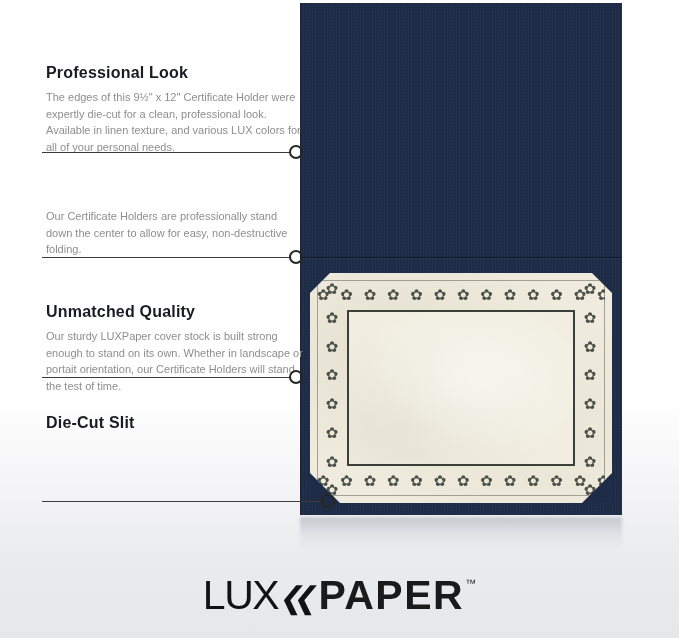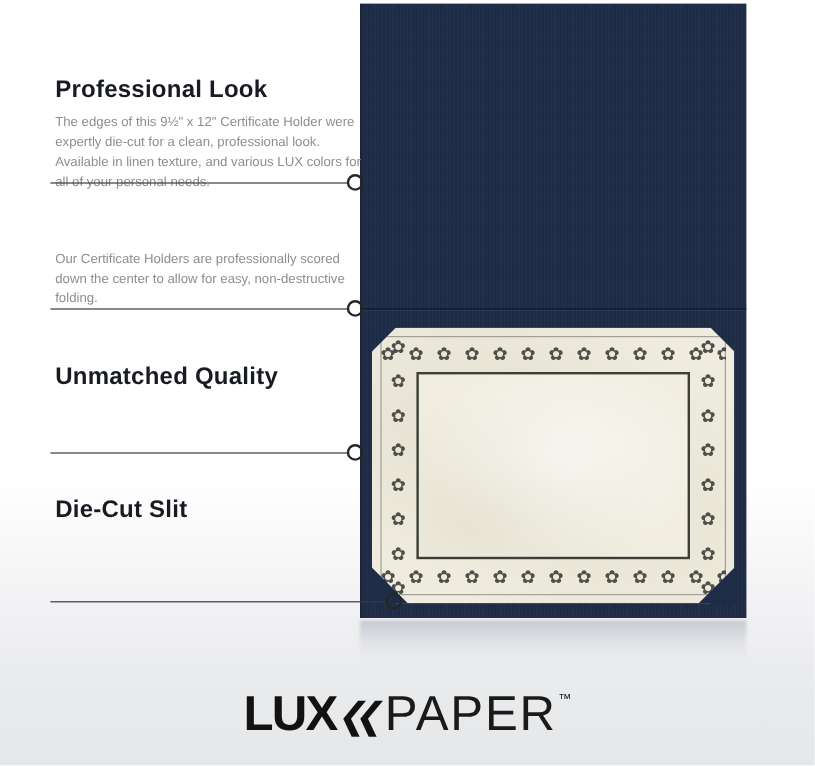--- a/index.html
+++ b/index.html
@@ -45,42 +45,42 @@
       radial-gradient(ellipse at 25% 75%,rgba(205,200,178,0.30),transparent 60%);
   }
   .slit{position:absolute;width:32px;height:32px;background:var(--navy,#1e2c47);z-index:3;}
   .slit.bl{left:8px;top:468px;clip-path:polygon(0 0,0 100%,100% 100%);}
   .slit.br{left:282px;top:468px;clip-path:polygon(100% 0,100% 100%,0 100%);}
   .reflection{position:absolute;left:300px;top:517px;width:322px;height:34px;z-index:0;
     background:linear-gradient(180deg,rgba(30,44,71,0.20),rgba(30,44,71,0.05) 55%,rgba(30,44,71,0) 100%);
     filter:blur(1.5px);}
   
   .callout{position:absolute;left:46px;width:258px;z-index:4;}
-  .callout h2{margin:0 0 7px 0;font-size:20px;font-weight:700;color:#181c22;letter-spacing:.2px;}
+  .callout h2{margin:0 0 7px 0;font-size:16px;font-weight:700;color:#181c22;letter-spacing:.2px;}
   .callout p{margin:0;font-size:11px;line-height:1.5;color:#8e8e8e;}
   #callout-1{top:64px}#callout-2{top:208px}#callout-3{top:303px}#callout-4{top:414px}
   .connector{position:absolute;height:1px;background:#3c3c3c;z-index:5;}
   #line-1{left:42px;top:152px;width:248px;}
   #line-2{left:42px;top:257px;width:248px;}
   #line-3{left:42px;top:377px;width:248px;}
   #line-4{left:42px;top:501px;width:280px;}
   .dot{position:absolute;width:14px;height:14px;box-sizing:border-box;z-index:6;
     border:2px solid #262626;border-radius:50%;background:transparent;}
   #dot-1{left:289px;top:145px;}
   #dot-2{left:289px;top:250px;}
   #dot-3{left:289px;top:370px;}
   #dot-4{left:321px;top:494px;}
   
   .logo{position:absolute;left:0;right:0;top:561px;text-align:center;color:#121212;
     line-height:44px;white-space:nowrap;z-index:4;}
-  .logo .lux{font-size:41px;font-weight:700;letter-spacing:-1.5px;}
+  .logo .lux{font-size:41px;font-weight:400;letter-spacing:-1.5px;}
   .logo .chev{font-size:30px;font-weight:700;display:inline-block;letter-spacing:-11px;
     transform:skewX(-10deg);margin:0 10px 0 2px;vertical-align:1px;
     font-family:"DejaVu Sans","Liberation Sans",sans-serif;}
-  .logo .paper{font-size:41px;font-weight:400;letter-spacing:1.5px;color:#1a1a1a;}
+  .logo .paper{font-size:41px;font-weight:700;letter-spacing:1.5px;color:#1a1a1a;}
   .logo .tm{font-size:11px;vertical-align:22px;margin-left:1px;color:#222;}
   .footnote{position:absolute;right:7px;top:612px;font-size:11.5px;color:#4c4c4c;z-index:4;}
 </style>
 </head>
 <body>
 
 <div class="stage">
 
   <div class="reflection"></div>
 
@@ -96,24 +96,25 @@
     </div>
     <div class="slit bl"></div>
     <div class="slit br"></div>
   </div>
 
   <div class="callout" id="callout-1">
     <h2>Professional Look</h2>
     <p>The edges of this 9½" x 12" Certificate Holder were expertly die-cut for a clean, professional look. Available in linen texture, and various LUX colors for all of your personal needs.</p>
   </div>
   <div class="callout" id="callout-2">
-    <p>Our Certificate Holders are professionally scored down the center to allow for easy, non-destructive folding.</p>
+    <p>Our Certificate Holders are professionally stand down the center to allow for easy, non-destructive folding.</p>
   </div>
   <div class="callout" id="callout-3">
     <h2>Unmatched Quality</h2>
+    <p>Our sturdy LUXPaper cover stock is built strong enough to stand on its own. Whether in landscape or portait orientation, our Certificate Holders will stand the test of time.</p>
   </div>
   <div class="callout" id="callout-4">
     <h2>Die-Cut Slit</h2>
   </div>
 
   <div class="connector" id="line-1"></div>
   <div class="connector" id="line-2"></div>
   <div class="connector" id="line-3"></div>
   <div class="connector" id="line-4"></div>
   <div class="dot" id="dot-1"></div>

